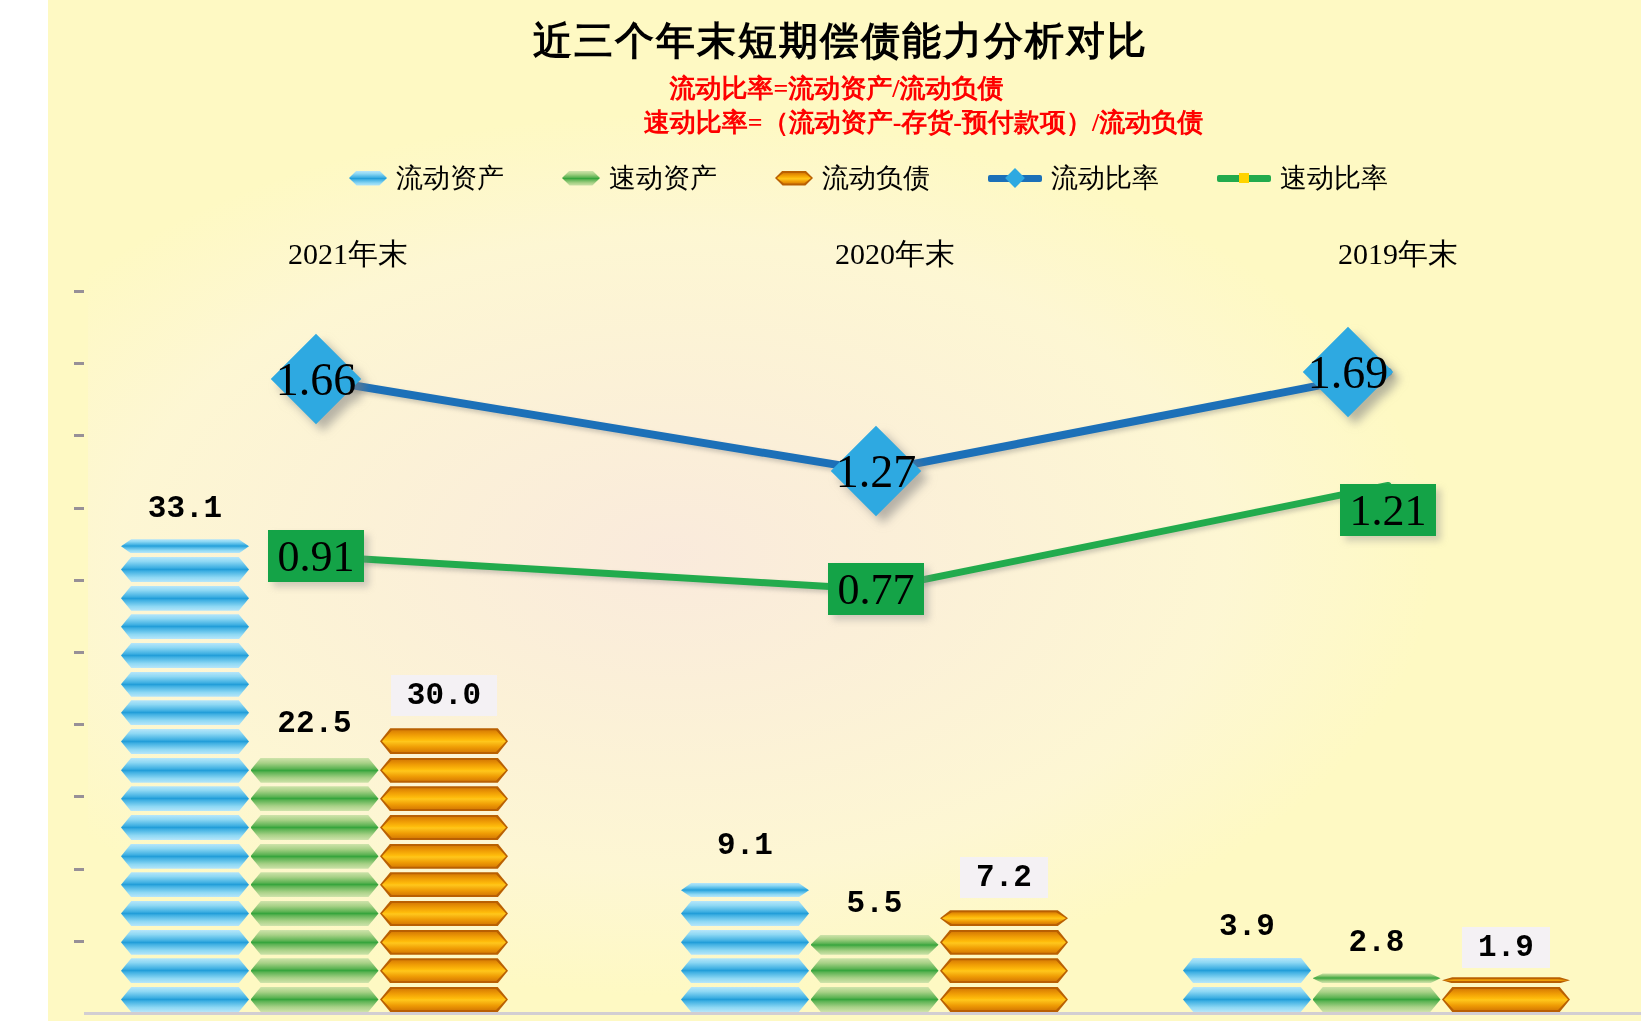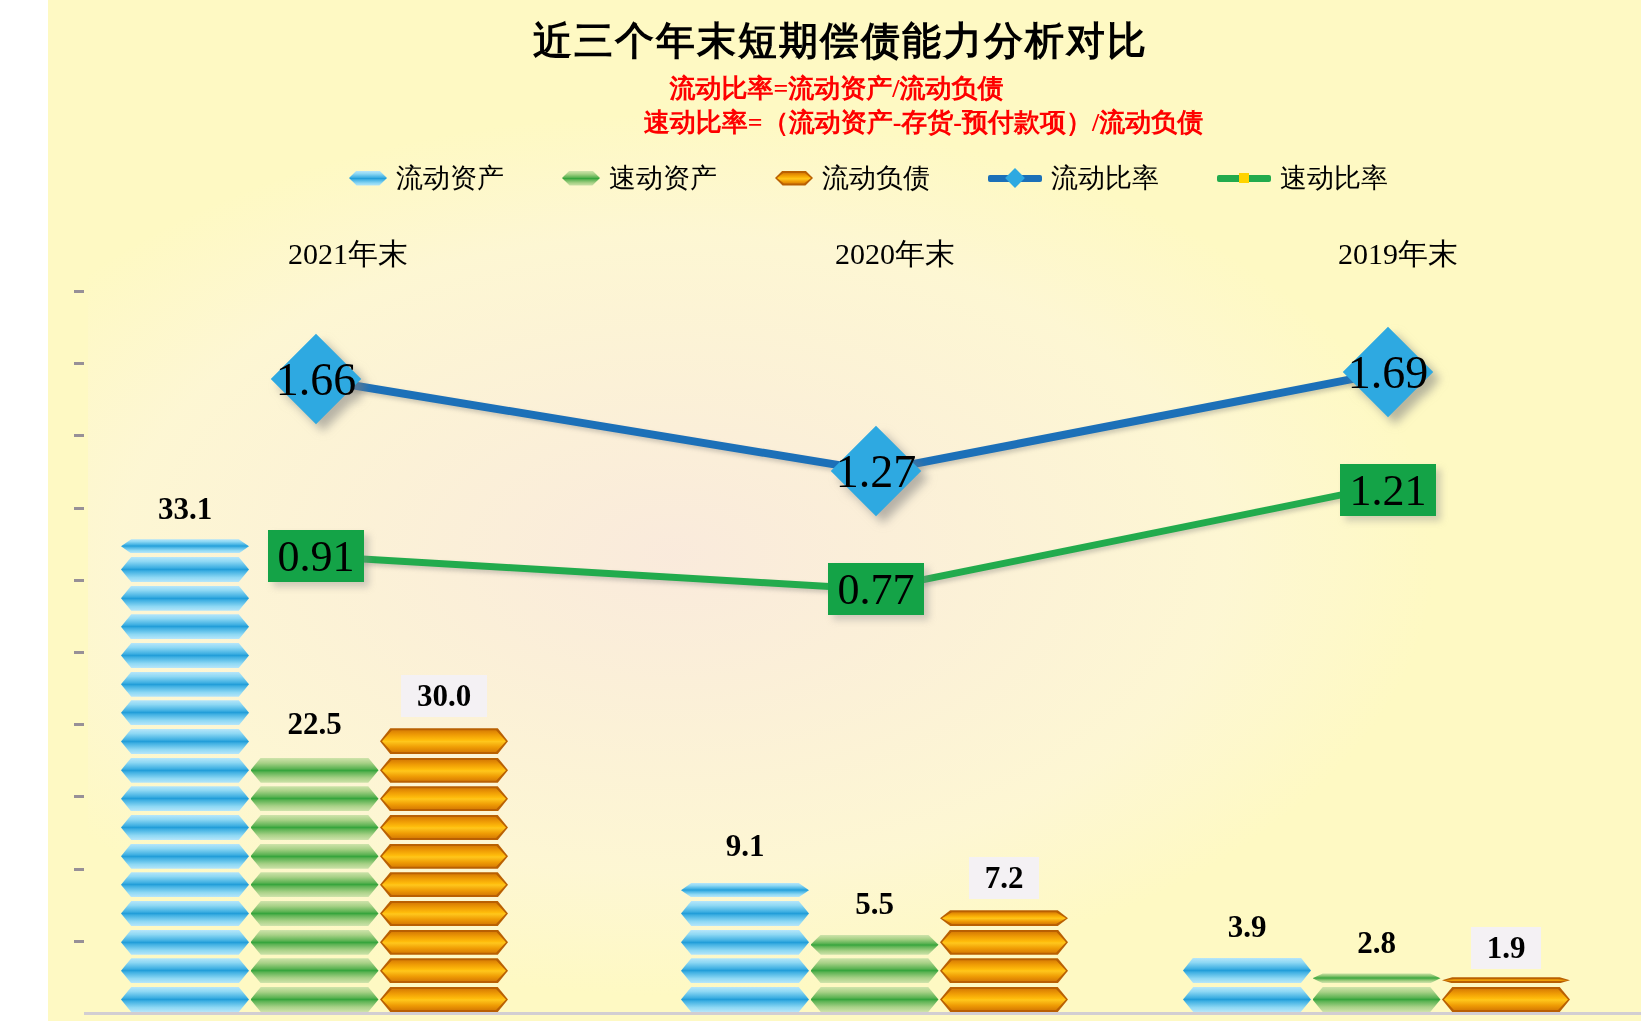--- a/index.html
+++ b/index.html
@@ -41,21 +41,21 @@
   .seg{position:absolute;left:0;right:0;
        clip-path:polygon(0 50%,8% 0,92% 0,100% 50%,92% 100%,8% 100%);}
   .seg-blue{background:linear-gradient(180deg,#b7e6fa 0%,#8ed8f4 18%,#42b1e3 42%,#239ed9 50%,#42b1e3 58%,#8ed8f4 82%,#b7e6fa 100%);}
   .seg-green{background:linear-gradient(180deg,#cfe3ab 0%,#a8d187 20%,#5fb455 42%,#37a53d 50%,#5fb455 58%,#a8d187 80%,#cfe3ab 100%);}
   .seg-orange{background:#b96002;}
   .seg-orange-in{position:absolute;inset:2px;
        clip-path:polygon(0 50%,8% 0,92% 0,100% 50%,92% 100%,8% 100%);
        background:linear-gradient(180deg,#d87d03 0%,#ef9c05 22%,#ffbd0c 46%,#ffc71c 52%,#ef9c05 78%,#d87d03 100%);}
 
   .bar-label{position:absolute;width:200px;text-align:center;
-             font-size:31px;font-weight:700;white-space:nowrap;}
+             font-size:31px;font-weight:700;white-space:nowrap;font-family:Liberation Mono, monospace;}
   .bar-label .boxed{display:inline-block;background:#f4f1f4;padding:3px 16px;}
 
   .lines-svg{position:absolute;left:0;top:0;filter:drop-shadow(2px 3px 2px rgba(100,100,100,0.30));}
 
   .dm{position:absolute;width:90px;height:92px;filter:drop-shadow(7px 7px 5px rgba(125,125,125,0.55));}
   .dm-shape{position:absolute;left:13px;top:14px;width:64px;height:64px;
             transform:rotate(45deg);background:#2ea9e1;}
   .dm-label,.gb-label{position:absolute;inset:0;display:flex;align-items:center;
             justify-content:center;white-space:nowrap;text-align:right;}
   .dm-label{font-size:46px;}
@@ -244,27 +244,27 @@
         <polyline points="268,556.24 828,589.28 1340,485.44" fill="none" stroke="#22ab4d" stroke-width="7" stroke-linecap="round"></polyline>
       </svg>
       <div class="dm" style="left: 223px; top: 333.24px;">
         <div class="dm-shape"></div>
         <div class="dm-label">1.66</div>
       </div>
       <div class="dm" style="left: 783px; top: 425.28px;">
         <div class="dm-shape"></div>
         <div class="dm-label">1.27</div>
       </div>
-      <div class="dm" style="left: 1295px; top: 326.16px;">
+      <div class="dm" style="left: 1255px; top: 326.16px;">
         <div class="dm-shape"></div>
         <div class="dm-label">1.69</div>
       </div>
       <div class="gb" style="left: 220px; top: 530.24px;">
         <div class="gb-label">0.91</div>
       </div>
       <div class="gb" style="left: 780px; top: 563.28px;">
         <div class="gb-label">0.77</div>
       </div>
-      <div class="gb" style="left: 1292px; top: 464px;">
+      <div class="gb" style="left: 1292px; top: 484px;">
         <div class="gb-label">1.21</div>
       </div>
     </div>
 </div>
 
 </body></html>

